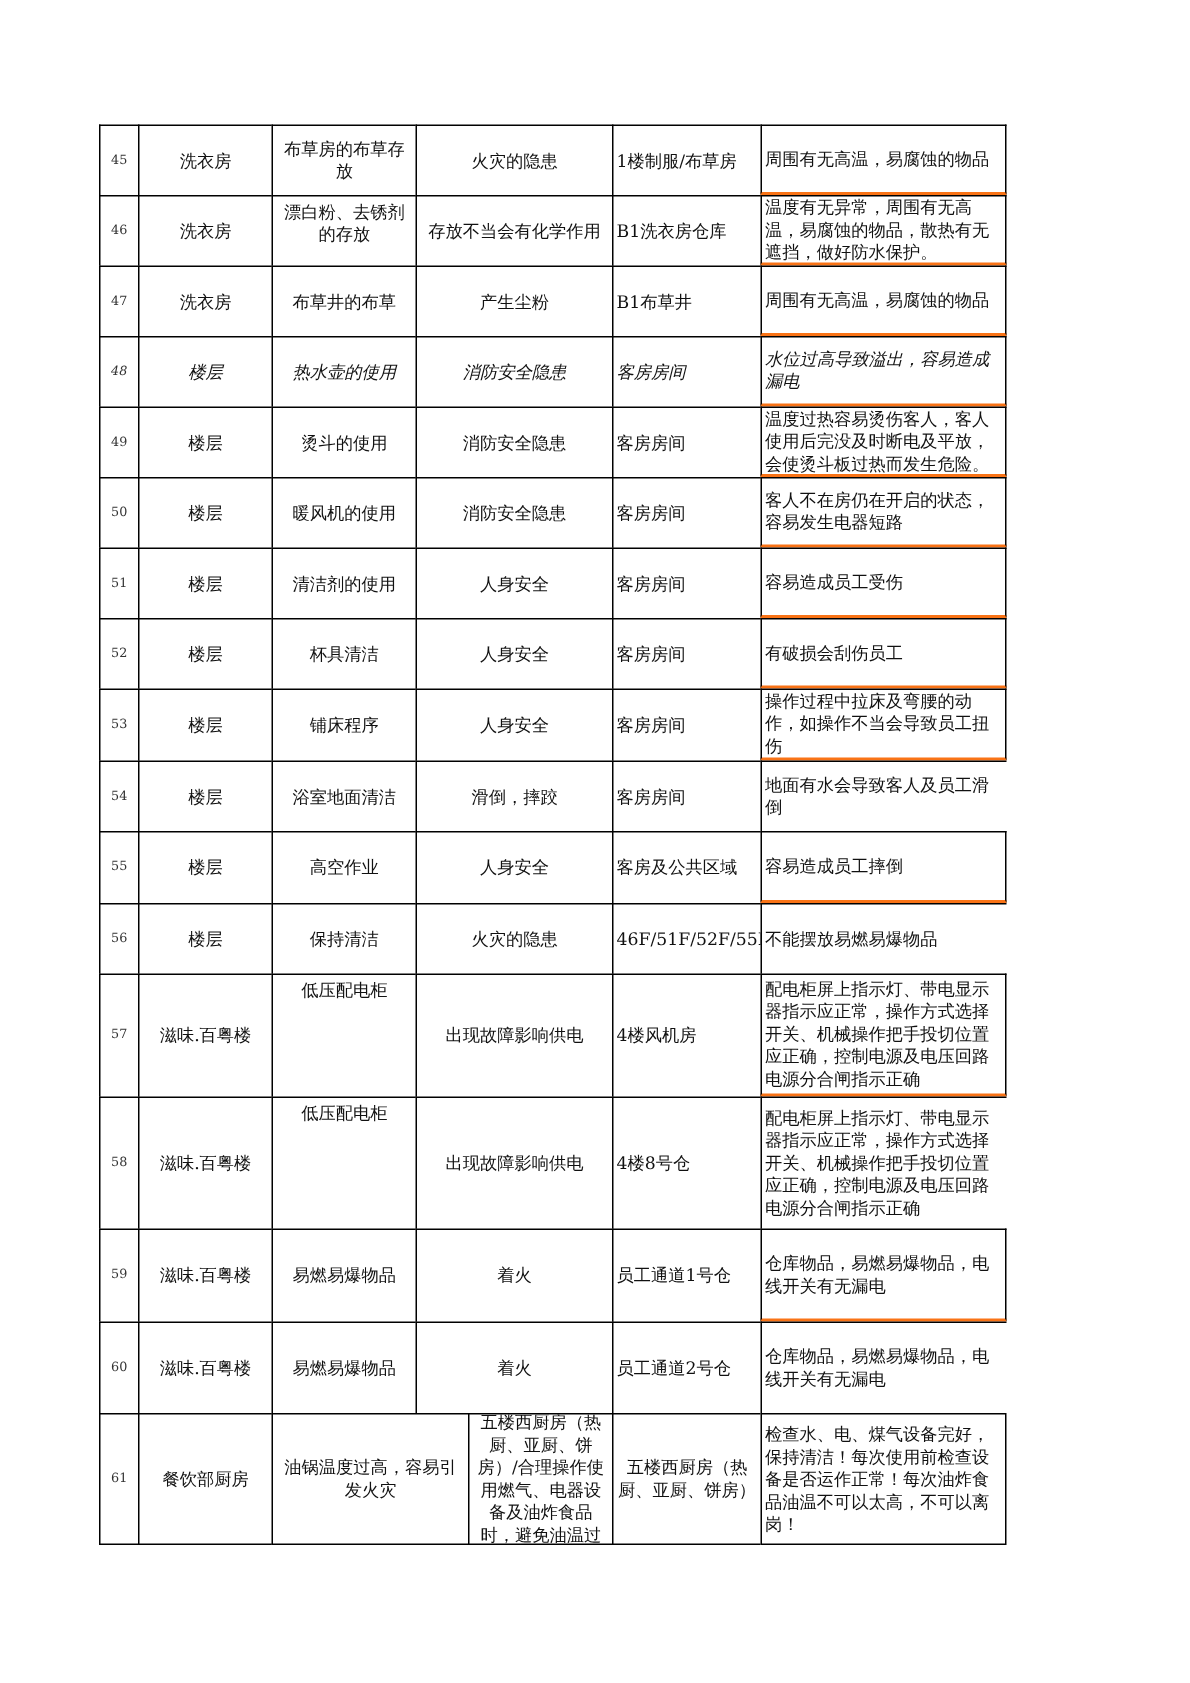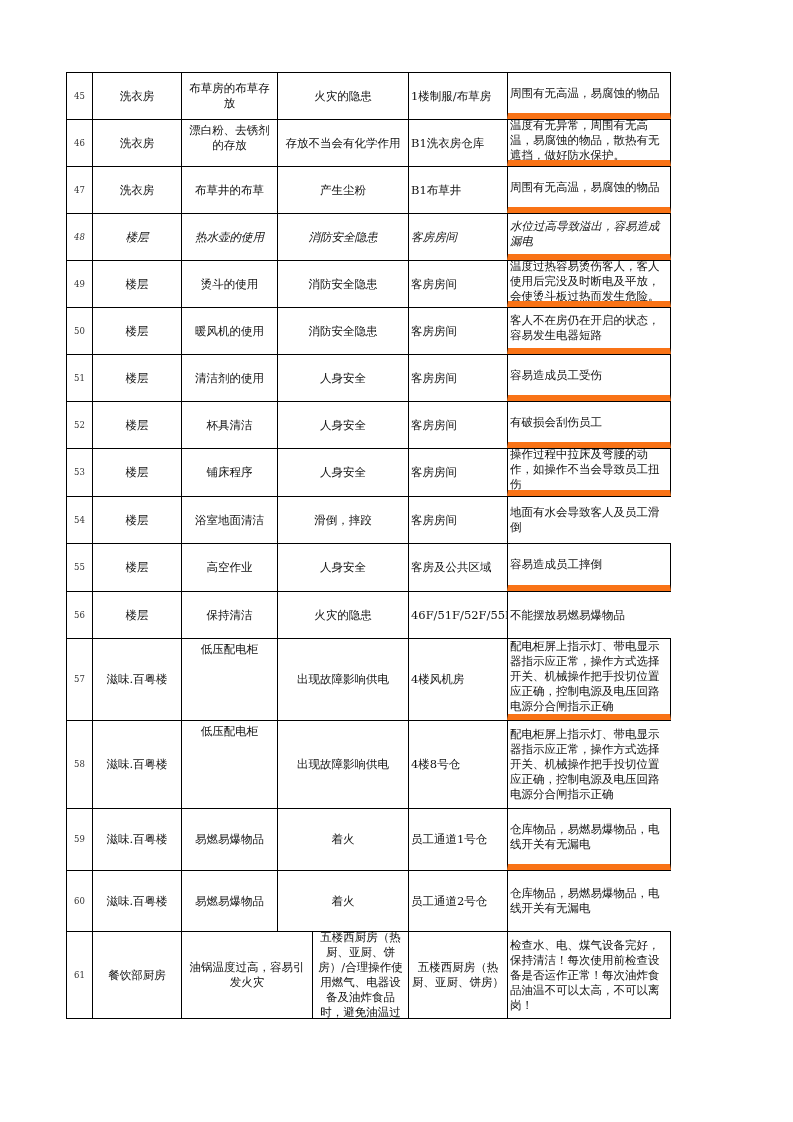--- a/index.html
+++ b/index.html
@@ -11,21 +11,21 @@
       width: 793px;
       height: 1122px;
       position: relative;
       overflow: hidden;
       font-family: "DejaVu Serif", "Liberation Serif", serif;
       color: #111;
     }
     .sheet {
       position: absolute;
       left: 66px;
-      top: 72px;
+      top: 83px;
       width: 605px;
     }
     .row {
       position: relative;
       display: flex;
       box-sizing: border-box;
     }
     .cell {
       box-sizing: border-box;
       border-left: 1px solid #000;
@@ -35,21 +35,21 @@
       font-size: 11.5px;
       line-height: 15px;
       overflow: hidden;
     }
     .c-no { width: 26px; justify-content: center; font-size: 8.5px; color: #333; }
     .c-dept { width: 89px; justify-content: center; text-align: center; }
     .c-item { width: 96px; justify-content: center; text-align: center; padding: 0 3px; }
     .c-risk { width: 131px; justify-content: center; text-align: center; padding: 0 2px; }
     .c-loc { width: 99px; justify-content: flex-start; text-align: center; padding: 0 2px; }
     .c-check { width: 164px; justify-content: flex-start; text-align: left; padding: 0 2px 0 2px; }
-    .c-check.boxed { border-right: 1px solid #000; border-bottom: 6px solid #f97316; }
+    .c-check.boxed { border-right: 1px solid #000; border-bottom: 2px solid #f97316; }
     .c-item.top { align-items: flex-start; padding-top: 3px; }
     .row.last .cell { border-bottom: 1px solid #000; }
     .cell-text { display: block; }
   </style>
 </head>
 <body>
 
 <div class="sheet" id="sheet">
     <div class="row" style="height: 47px;">
     <div class="cell c-no">

